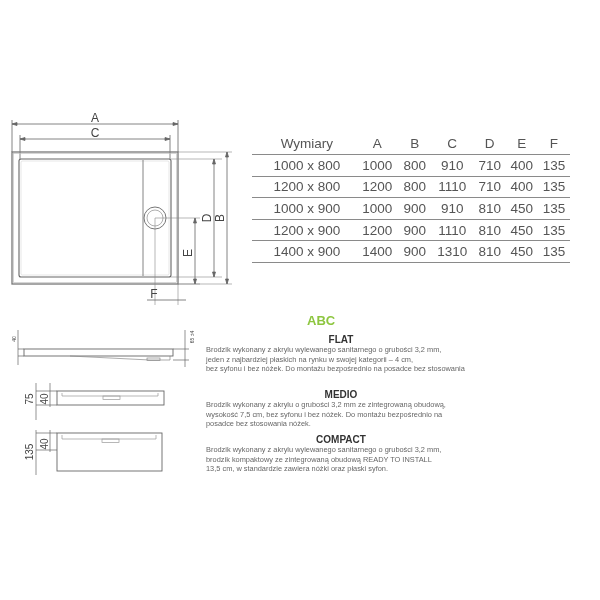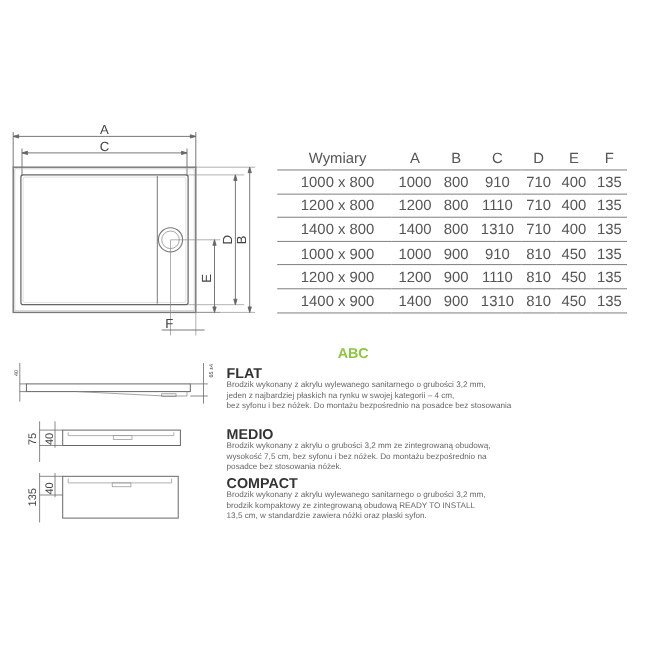--- a/index.html
+++ b/index.html
@@ -14,21 +14,21 @@
   #dims-table th, #dims-table td { font-weight:normal; padding:0; height:20.6px;
                 text-align:center; border-bottom:1.5px solid #8a8a8a; white-space:nowrap; }
   #dims-table th:first-child, #dims-table td:first-child { text-align:center; padding-left:6px; }
   #dims-table th { height:21px; }
 
   
   #watermark { left:307px; top:313px; font-size:13px; font-weight:bold; color:#8dc63f; letter-spacing:0px; }
 
   
   .desc { position:absolute; left:206px; width:270px; font-size:7.4px; line-height:9.8px; color:#666; }
-  .desc .title { font-weight:bold; color:#333; font-size:13px; }
+  .desc .title { font-weight:bold; color:#333; font-size:10px;text-align:center; }
 </style>
 </head>
 <body>
 
 <svg class="abs" style="left:0;top:100px" width="240" height="210" viewBox="0 0 240 210">
   <g stroke="#666" fill="none" stroke-width="0.8">
 
     <line x1="12" y1="24" x2="178" y2="24"></line>
     <line x1="12" y1="20" x2="12" y2="52"></line>
     <line x1="178" y1="20" x2="178" y2="52"></line>
@@ -103,29 +103,20 @@
       <td>910</td>
       <td>710</td>
       <td>400</td>
       <td>135</td>
     </tr>
     <tr>
       <td>1200 x 800</td>
       <td>1200</td>
       <td>800</td>
       <td>1110</td>
-      <td>710</td>
-      <td>400</td>
-      <td>135</td>
-    </tr>
-    <tr>
-      <td>1400 x 800</td>
-      <td>1400</td>
-      <td>800</td>
-      <td>1310</td>
       <td>710</td>
       <td>400</td>
       <td>135</td>
     </tr>
     <tr>
       <td>1000 x 900</td>
       <td>1000</td>
       <td>900</td>
       <td>910</td>
       <td>810</td>

